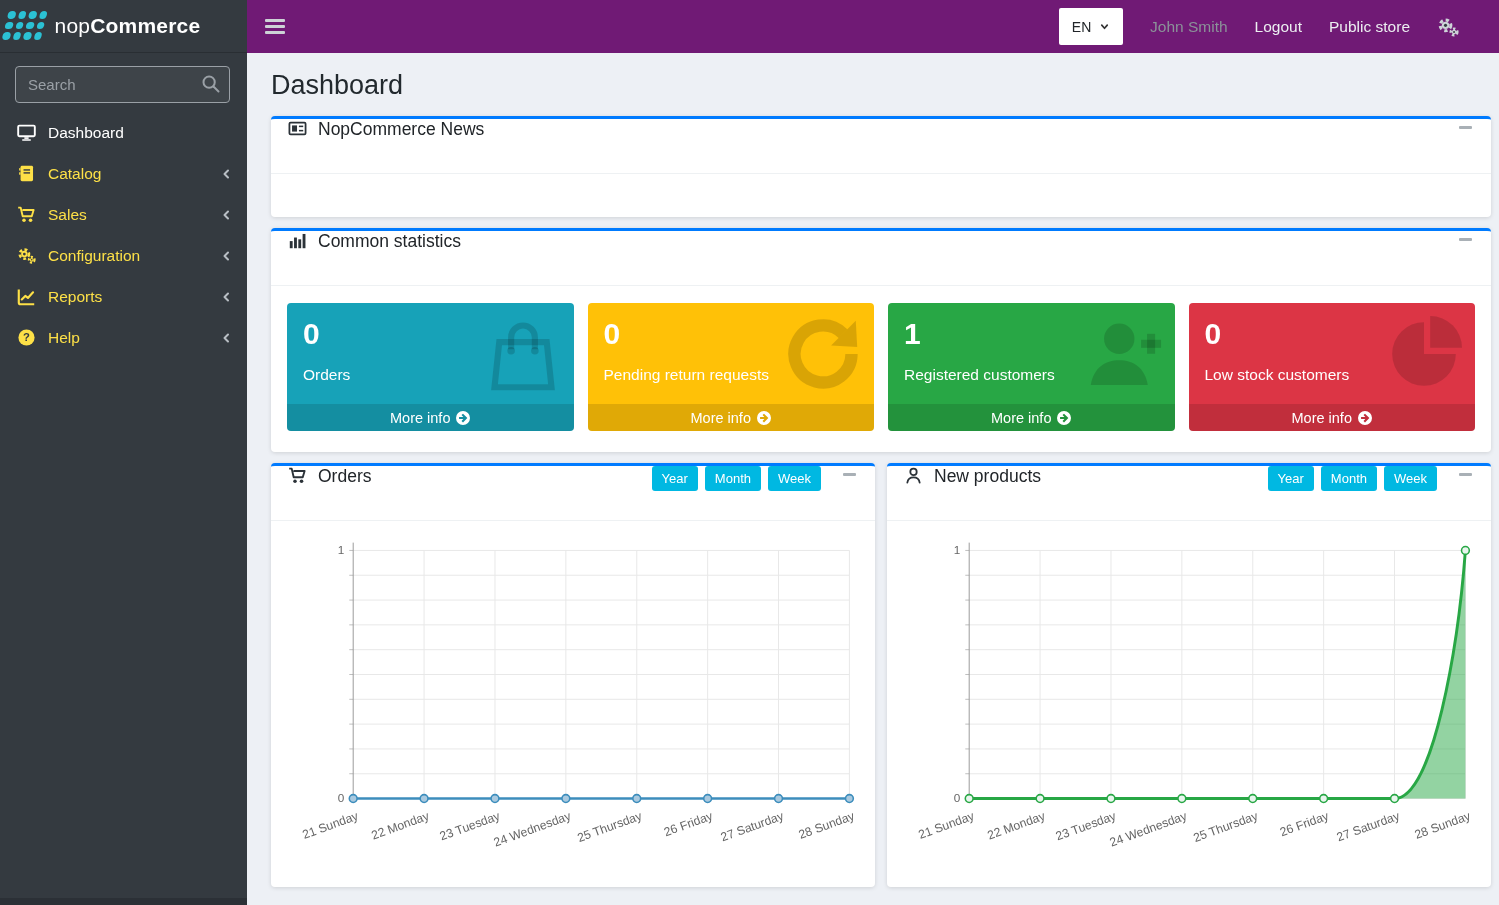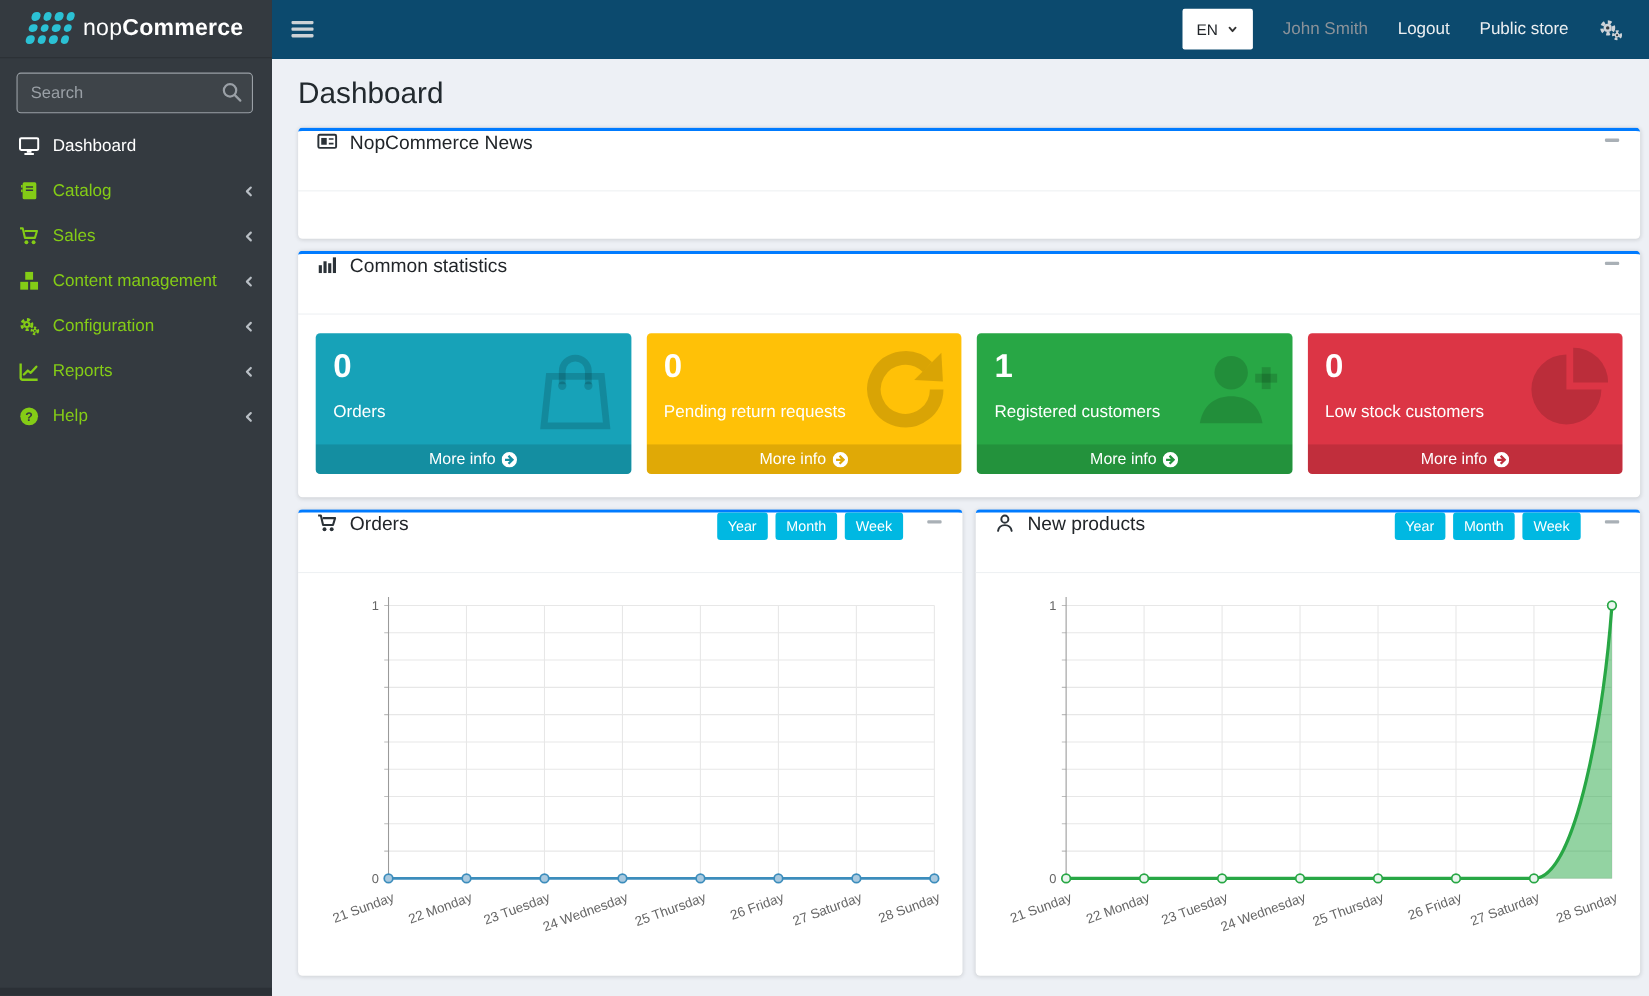--- a/index.html
+++ b/index.html
@@ -1,49 +1,49 @@
 <!DOCTYPE html>
 <html><head>
 <meta charset="utf-8">
 <style>
   * { margin:0; padding:0; box-sizing:border-box; }
   html,body { width:1499px; height:905px; overflow:hidden; }
   body { font-family:"Liberation Sans", sans-serif; background:#edf0f5; position:relative; }
 
   
   .sidebar { position:fixed; left:0; top:0; width:247px; height:905px; background:#343a40; z-index:10; }
-  .logo-row { height:53px; display:flex; align-items:center; gap:9px; padding-left:26px;
+  .logo-row { height:53px; display:flex; align-items:center; gap:9px; padding-left:5px;
               border-bottom:1px solid rgba(0,0,0,0.2); cursor:pointer; }
   .logo-dots { display:grid; grid-template-columns:repeat(4,9px); grid-auto-rows:9px; gap:1.5px;
                transform:skewX(-14deg); }
   .logo-dots span { width:7.5px; height:7.5px; border-radius:50%; background:#2bc1d4; }
   .logo-text { color:#fff; font-size:21px; font-weight:300; letter-spacing:.2px; }
   .logo-text b { font-weight:700; }
 
   .search-box { position:relative; margin:13px 17px 9px 15px; }
   .search-input { width:100%; height:37px; background:rgba(255,255,255,0.05); border:1px solid #9aa0a6;
                   border-radius:4px; color:#e9ecef; font-size:15px; padding:0 36px 0 12px; font-family:inherit; }
   .search-input::placeholder { color:#9aa0a6; }
   .search-icon { position:absolute; right:9px; top:8px; width:20px; height:20px; color:#9aa0a6; }
   .search-icon svg { width:100%; height:100%; display:block; }
 
   .menu { margin-top:9px; }
-  .menu-item { display:flex; align-items:center; height:41px; padding:0 15px 0 17px; color:#84cc16;
+  .menu-item { display:flex; align-items:center; height:41px; padding:0 15px 0 17px; color:#fde047;
                cursor:pointer; text-decoration:none; }
   .menu-item.active { color:#fff; }
   .mi-icon { width:19px; height:19px; margin-right:12px; flex:none; }
   .mi-icon svg { width:100%; height:100%; display:block; }
   .mi-label { font-size:15.5px; }
   .mi-chevron { margin-left:auto; width:12px; height:12px; color:#b8bec4; }
   .mi-chevron svg { width:100%; height:100%; display:block; }
   .sidebar-bottom { position:absolute; bottom:0; left:0; right:0; height:7px; background:#2b3036; }
 
   
-  .topbar { position:fixed; left:247px; right:0; top:0; height:53px; background:#0c4a6e;
-            display:flex; align-items:center; padding:0 24px 0 18px; z-index:9; }
+  .topbar { position:fixed; left:247px; right:0; top:0; height:53px; background:#701a75;
+            display:flex; align-items:center; padding:0 40px 0 18px; z-index:9; }
   .hamburger { width:20px; cursor:pointer; display:flex; flex-direction:column; gap:3.5px; padding:4px 0; }
   .hamburger i { display:block; height:2.6px; background:#cdd2d6; border-radius:1px; }
   .topbar-right { margin-left:auto; display:flex; align-items:center; gap:27px; }
   .lang-select { background:#fff; width:64px; height:37px; border-radius:2px; display:flex; align-items:center;
                  justify-content:center; gap:8px; font-size:14px; color:#212529; cursor:pointer; }
   .lang-select .chev { width:11px; height:11px; color:#333; }
   .lang-select .chev svg { width:100%; height:100%; display:block; }
   .top-link { font-size:15.5px; color:#eceff1; cursor:pointer; }
   .top-link.muted { color:#8b9299; }
   .top-gear { width:22px; height:22px; color:#ced3d8; cursor:pointer; }
@@ -146,35 +146,20 @@
       </a>
       <a class="menu-item">
         <span class="mi-icon">
           <svg viewBox="0 0 16 16">
             <path d="M1 2.2h2.1l1.7 7.3h7.6l1.6-5.3H4.6" fill="none" stroke="currentColor" stroke-width="1.6" stroke-linejoin="round"></path>
             <circle cx="5.9" cy="12.8" r="1.5" fill="currentColor"></circle>
             <circle cx="11.4" cy="12.8" r="1.5" fill="currentColor"></circle>
           </svg>
         </span>
         <span class="mi-label">Sales</span>
-        <span class="mi-chevron">
-          <svg viewBox="0 0 12 12">
-            <path d="M8 2.5 4.5 6 8 9.5" fill="none" stroke="currentColor" stroke-width="2" stroke-linecap="round" stroke-linejoin="round"></path>
-          </svg>
-        </span>
-      </a>
-      <a class="menu-item">
-        <span class="mi-icon">
-          <svg viewBox="0 0 16 16" fill="currentColor">
-            <rect x="5" y="1" width="6" height="6"></rect>
-            <rect x="1.2" y="8.6" width="6" height="6"></rect>
-            <rect x="8.8" y="8.6" width="6" height="6"></rect>
-          </svg>
-        </span>
-        <span class="mi-label">Content management</span>
         <span class="mi-chevron">
           <svg viewBox="0 0 12 12">
             <path d="M8 2.5 4.5 6 8 9.5" fill="none" stroke="currentColor" stroke-width="2" stroke-linecap="round" stroke-linejoin="round"></path>
           </svg>
         </span>
       </a>
       <a class="menu-item">
         <span class="mi-icon">
           <svg viewBox="0 0 16 16">
             <g>

